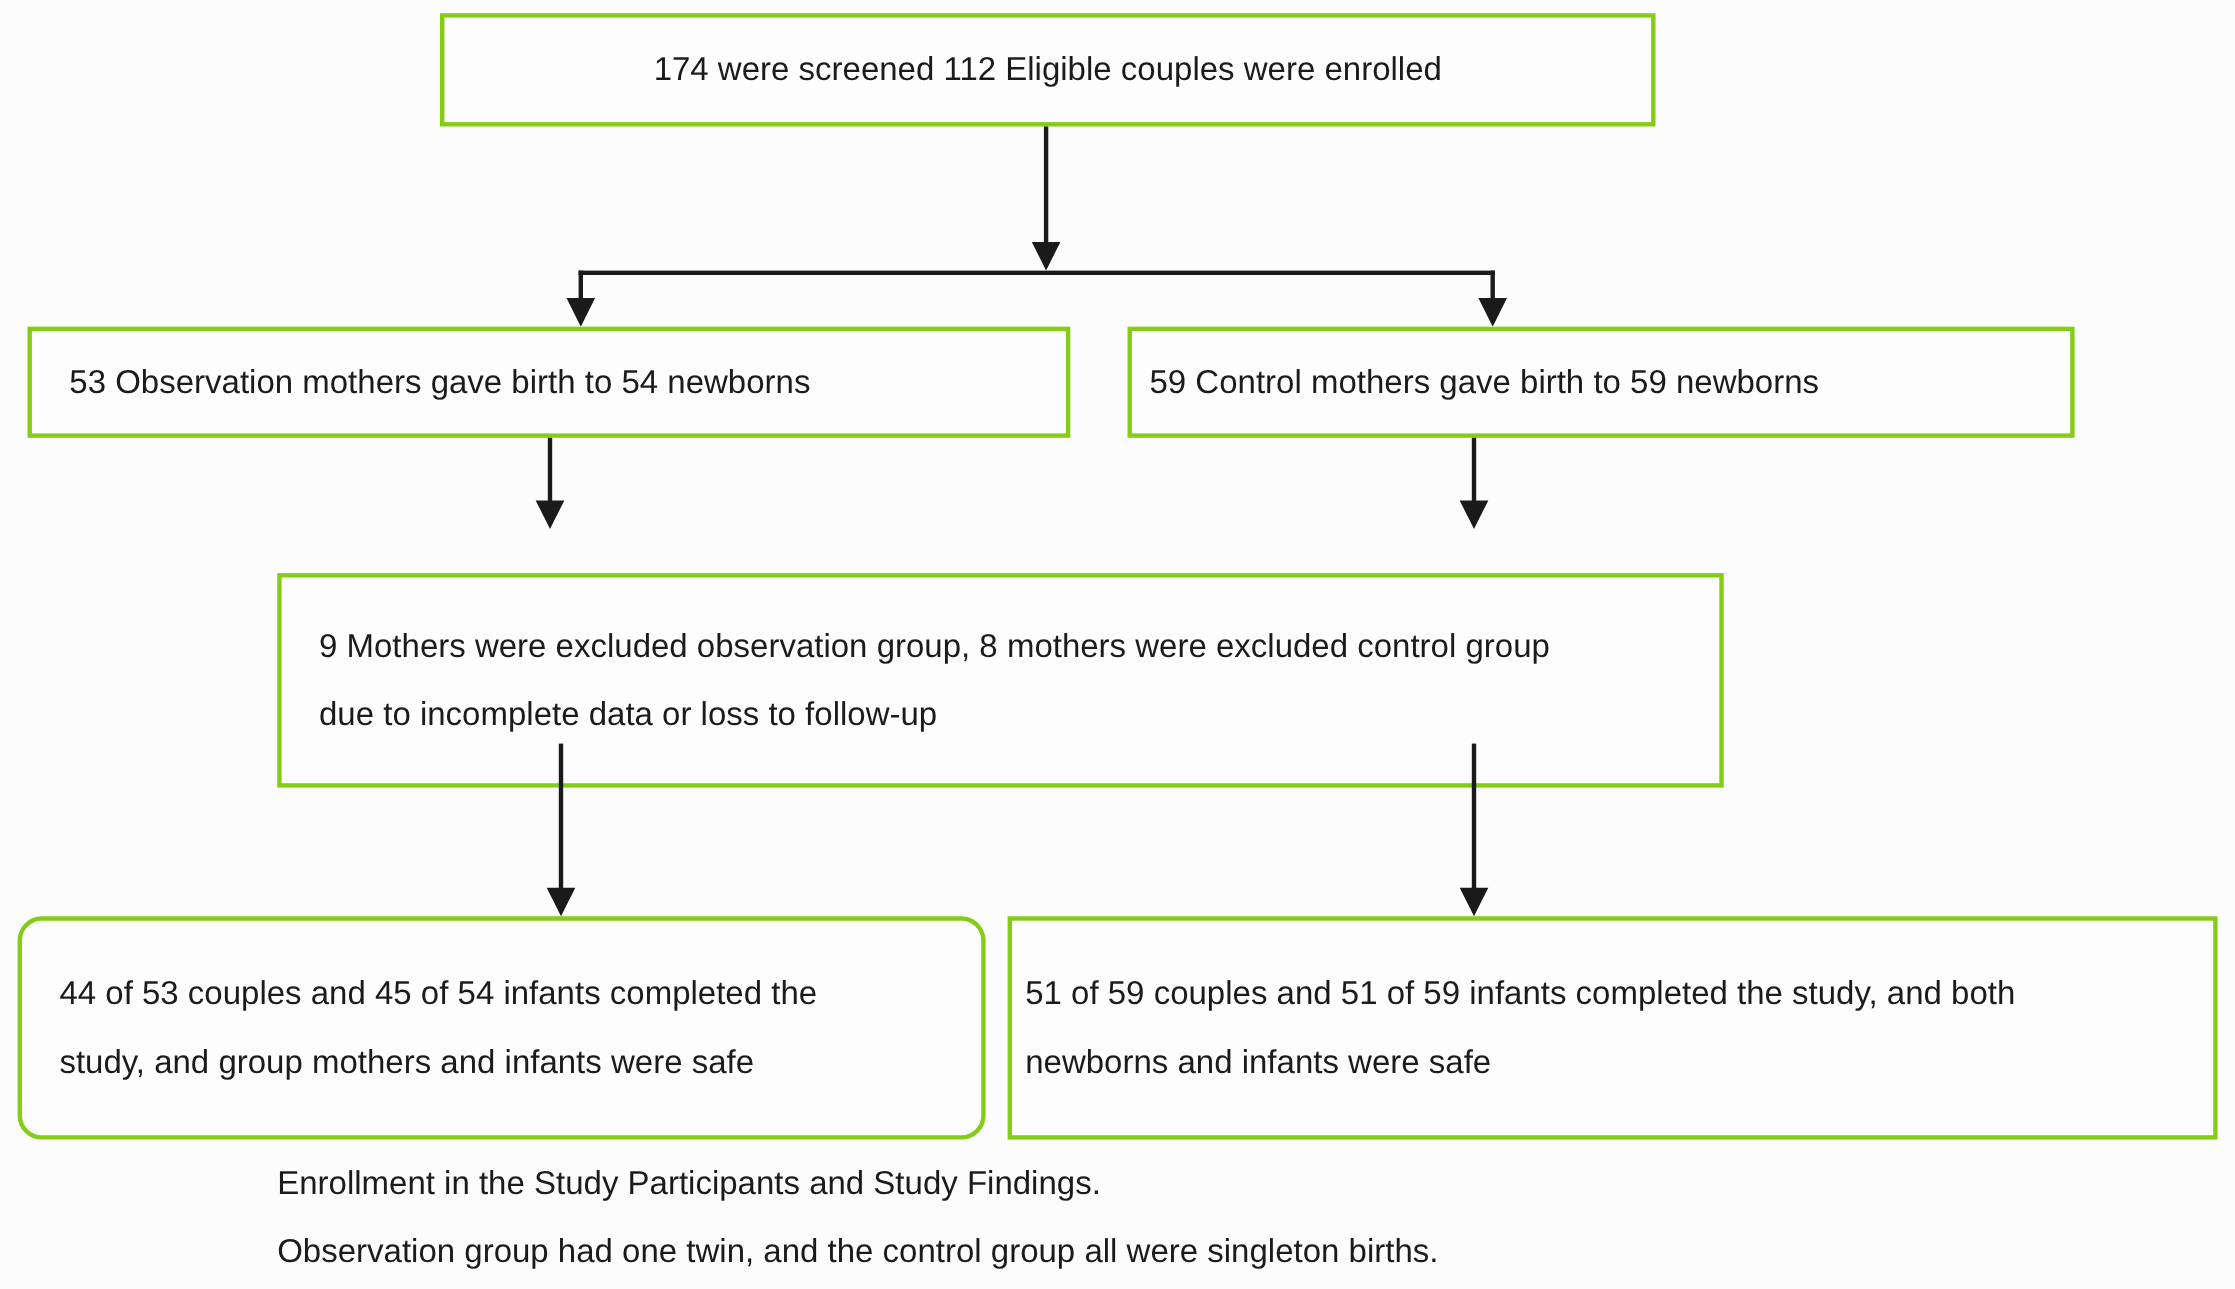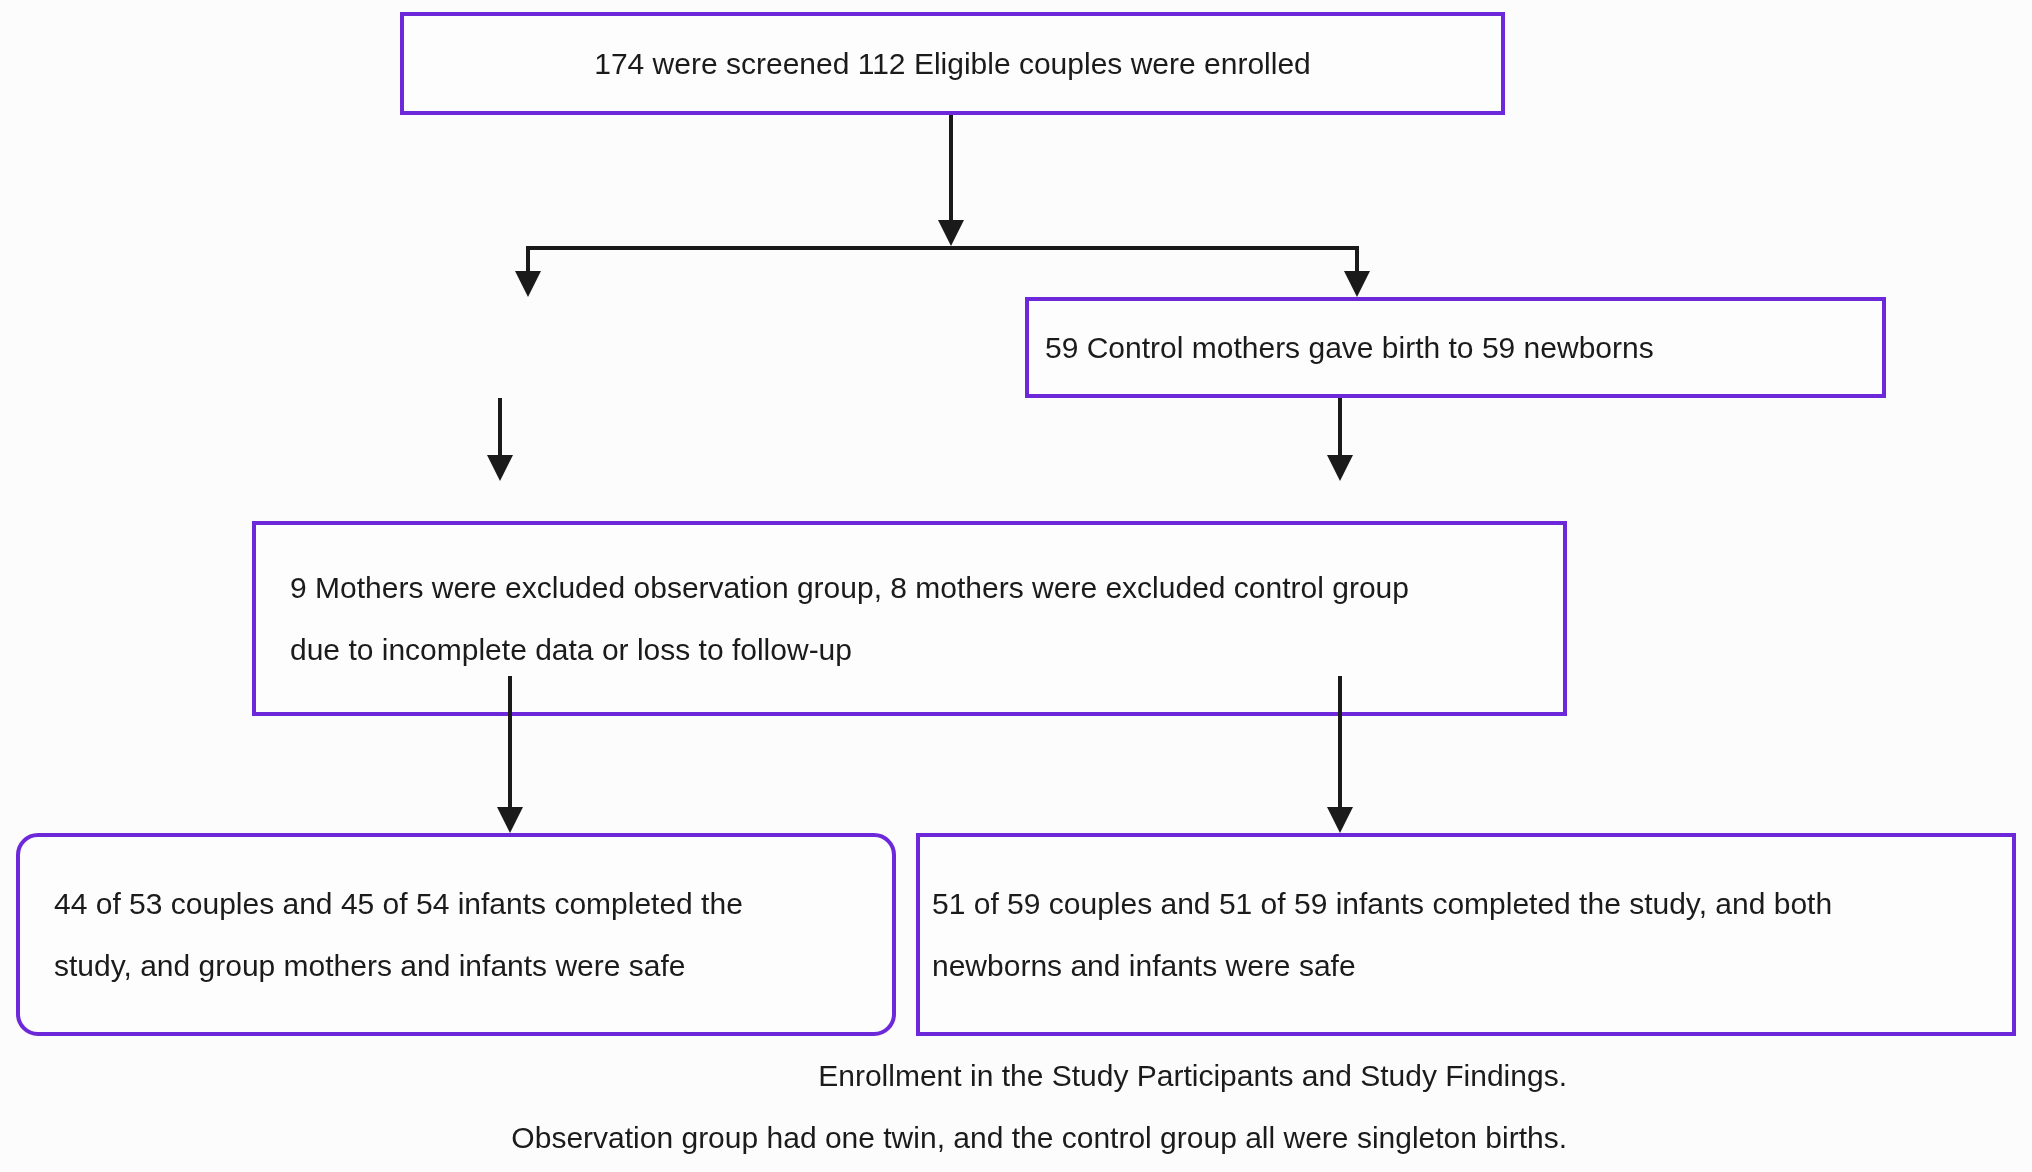--- a/index.html
+++ b/index.html
@@ -2,53 +2,56 @@
 <html><head>
 <meta charset="utf-8">
 <style>
   html,body{margin:0;padding:0;background:#fcfcfc;}
   .stage{
     position:relative;width:2032px;height:1172px;background:#fcfcfc;
     font-family:"Liberation Sans",sans-serif;font-size:30px;color:#1b1b1b;
     overflow:hidden;
   }
   .node{
-    position:absolute;box-sizing:border-box;border:4px solid #6d28d9;
+    position:absolute;box-sizing:border-box;border:4px solid #84cc16;
     background:#fdfdfd;display:flex;flex-direction:column;justify-content:center;
     align-items:flex-start;padding-left:34px;
   }
   .node--center{align-items:center;padding-left:0;text-align:center;}
   .node .line{line-height:62px;white-space:nowrap;}
   .vline{position:absolute;width:4px;background:#1a1a1a;}
   .hline{position:absolute;height:4px;background:#1a1a1a;}
   .ah{
     position:absolute;width:0;height:0;
     border-left:13px solid transparent;border-right:13px solid transparent;
     border-top:26px solid #1a1a1a;
   }
-  .caption{position:absolute;left:252px;width:1315px;text-align:right;}
+  .caption{position:absolute;left:252px;width:1315px;text-align:left;}
   .caption .line{line-height:62px;}
 </style>
 </head>
 <body>
 
 <div class="stage">
 
   <div class="node node--center" style="left:400px;top:12px;width:1105px;height:103px;">
     <div class="line">174 were screened 112 Eligible couples were enrolled</div>
   </div>
 
   <div class="vline" style="left:949px;top:115px;height:107px;"></div>
   <div class="ah" style="left:938px;top:220px;"></div>
   <div class="hline" style="left:526px;top:246px;width:833px;"></div>
   <div class="vline" style="left:526px;top:246px;height:28px;"></div>
   <div class="ah" style="left:515px;top:271px;"></div>
   <div class="vline" style="left:1355px;top:246px;height:28px;"></div>
   <div class="ah" style="left:1344px;top:271px;"></div>
 
+  <div class="node" style="left:25px;top:297px;width:948px;height:101px;">
+    <div class="line">53 Observation mothers gave birth to 54 newborns</div>
+  </div>
 
   <div class="node" style="left:1025px;top:297px;width:861px;height:101px;padding-left:16px;">
     <div class="line">59 Control mothers gave birth to 59 newborns</div>
   </div>
 
   <div class="vline" style="left:498px;top:398px;height:59px;"></div>
   <div class="ah" style="left:487px;top:455px;"></div>
   <div class="vline" style="left:1338px;top:398px;height:59px;"></div>
   <div class="ah" style="left:1327px;top:455px;"></div>
 

